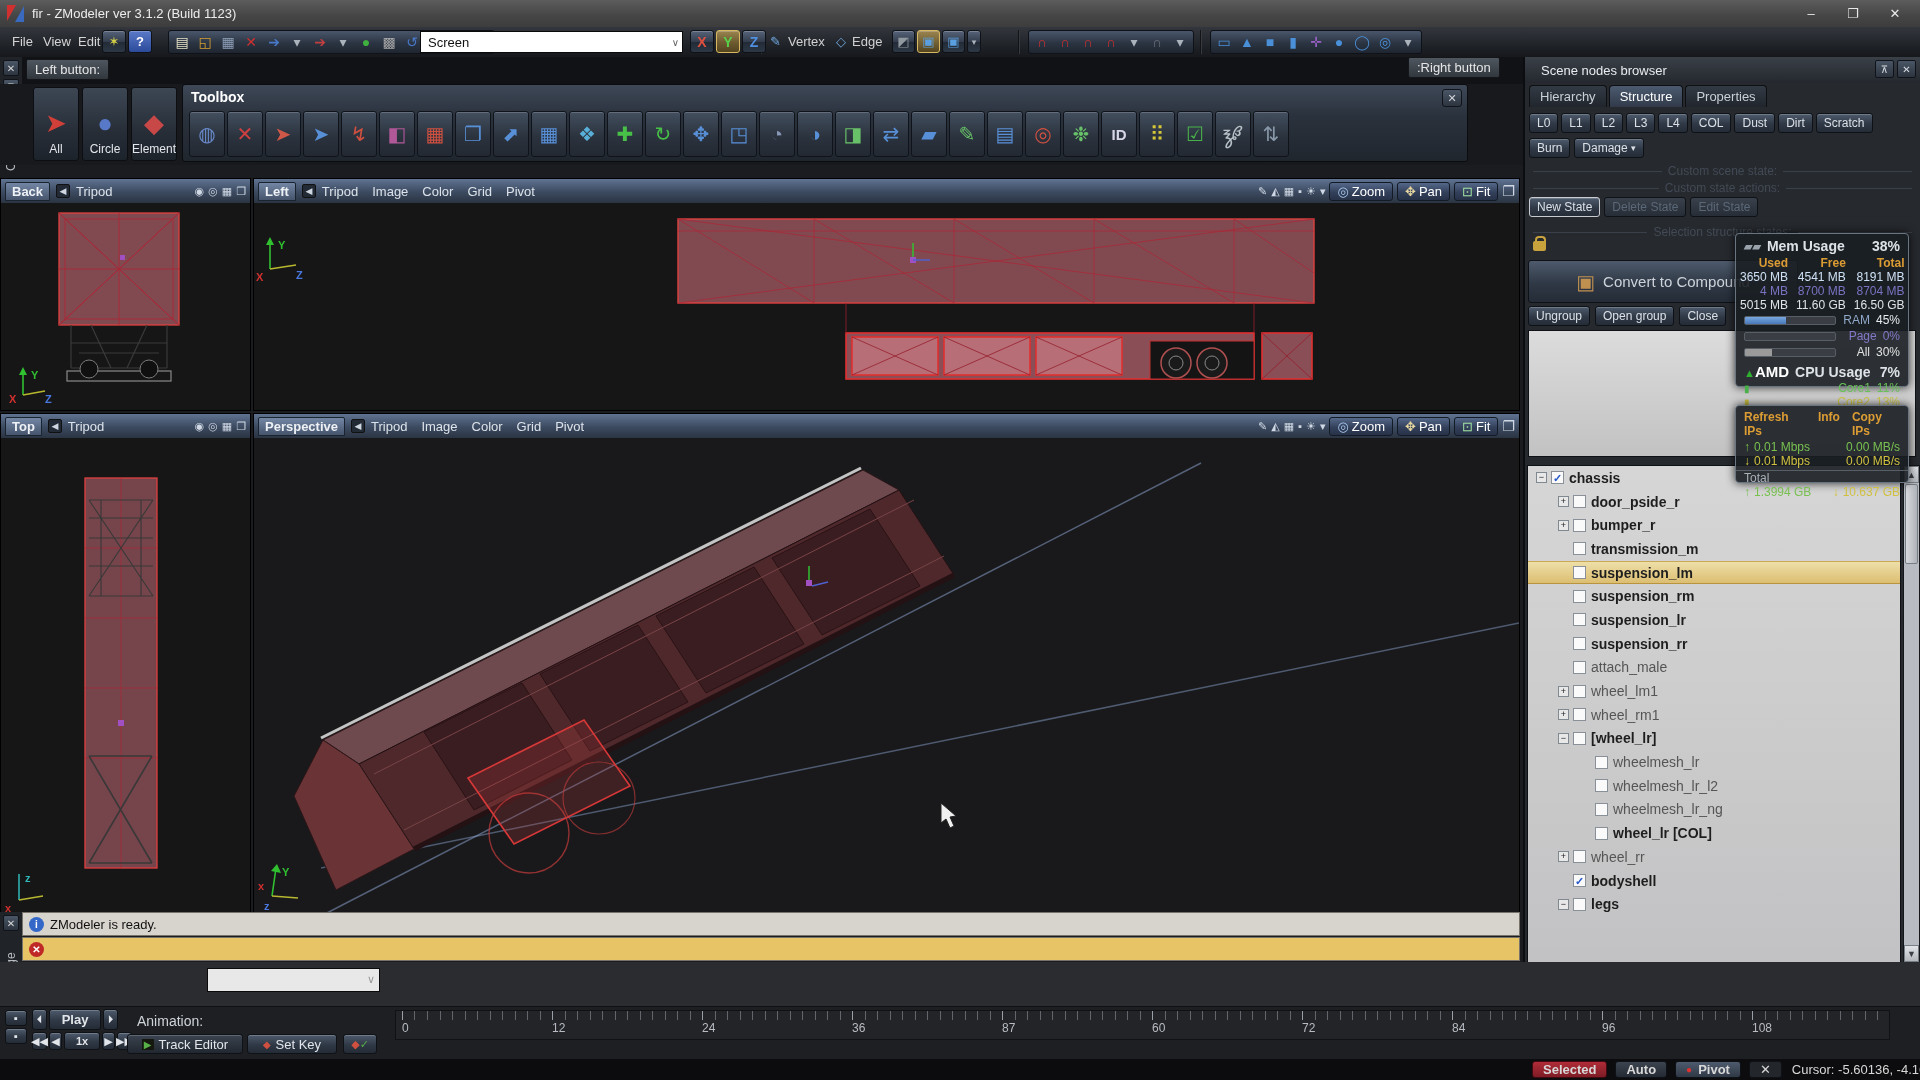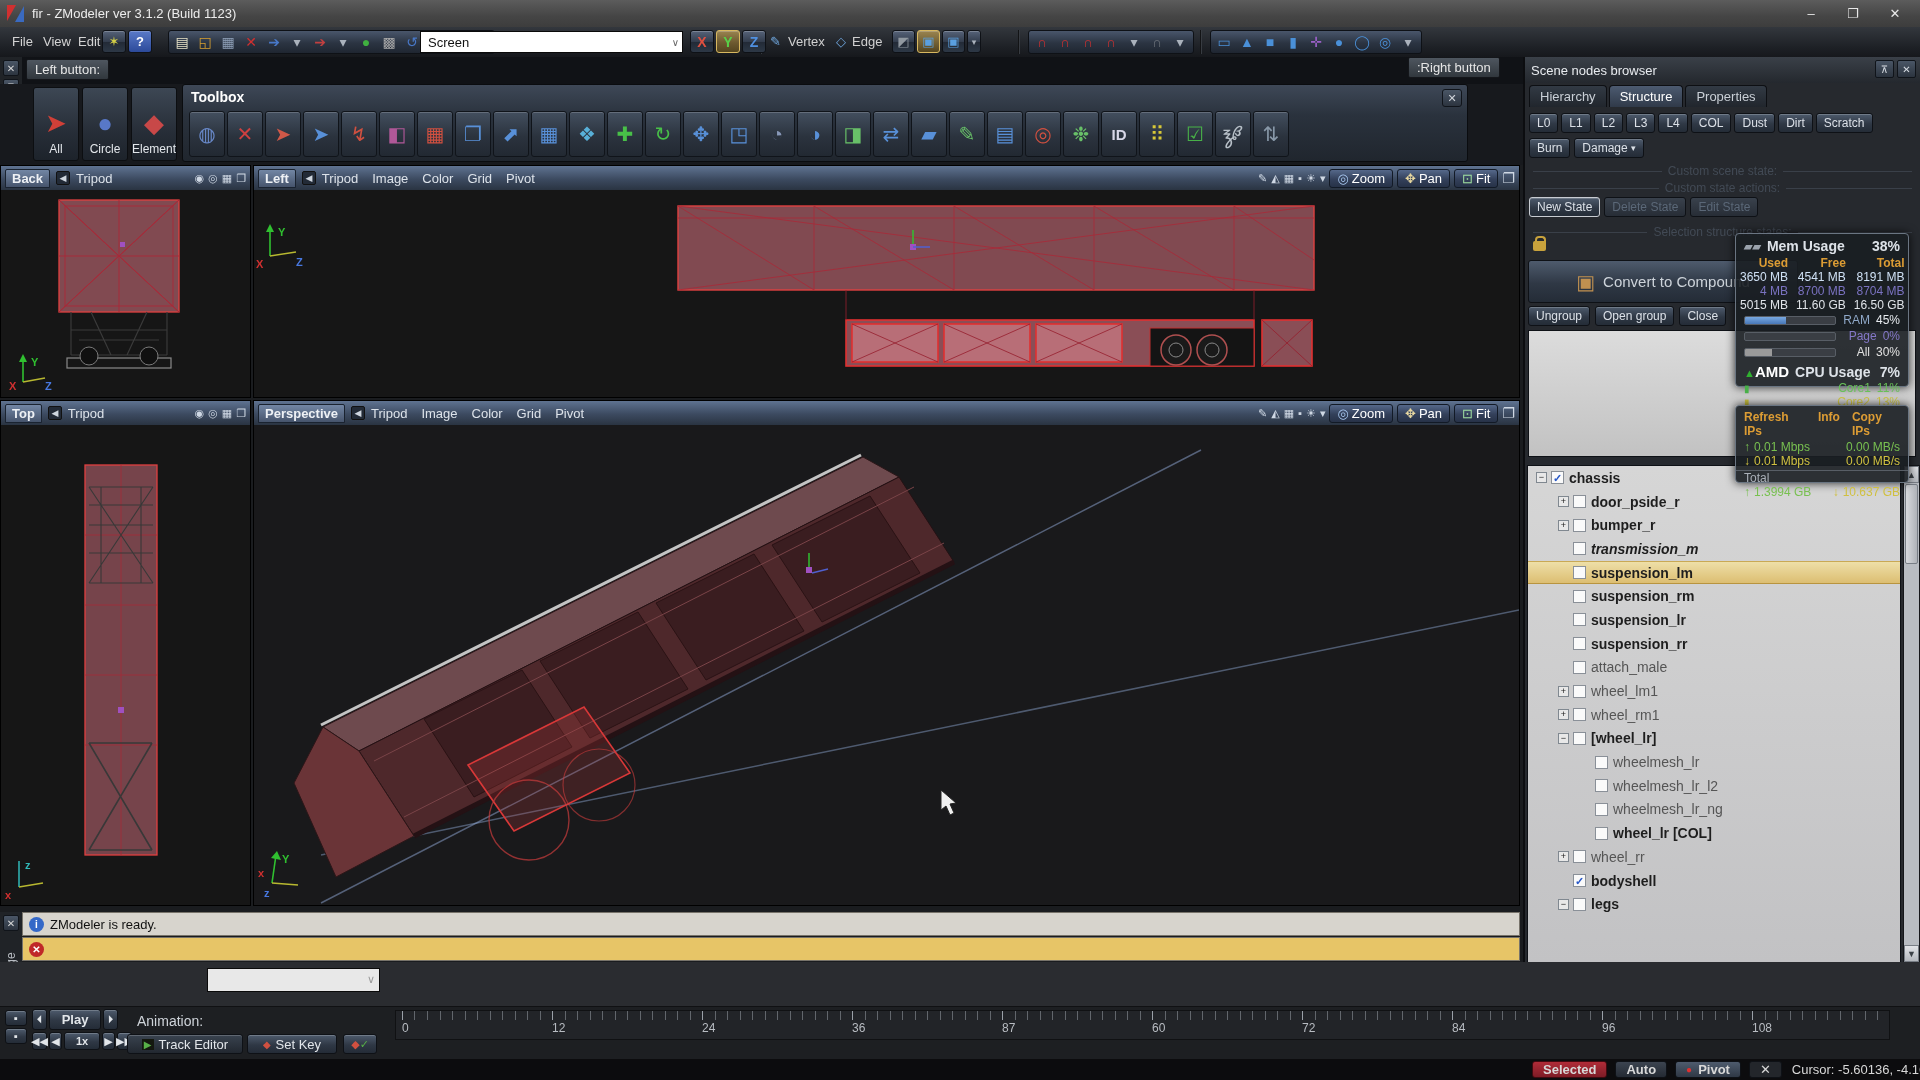--- a/index.html
+++ b/index.html
@@ -67,41 +67,41 @@
     border:1px solid #10141a; border-radius:3px; display:flex; align-items:center; justify-content:center;
     font-size:20px; box-shadow:inset 0 1px 0 rgba(255,255,255,.18); }
 
   
   .strip { position:absolute; left:0; width:22px; background:#202327; color:#c8c8c8; }
   .strip .x, .strip .pin { width:16px; height:16px; margin:3px auto; background:linear-gradient(180deg,#4a5666,#2c343f);
     border:1px solid #10141a; border-radius:2px; font-size:10px; color:#d8d8d8; display:flex; align-items:center; justify-content:center; }
   .vtext { writing-mode:vertical-rl; transform:rotate(180deg); font-size:12px; color:#b8bcc2; margin:6px auto; height:70px; overflow:hidden; }
 
   
-  .vp { position:absolute; border:1px solid #000; }
+  .vp { position:absolute; border:1px solid #000;margin-top:13px; }
   .vp-header { position:absolute; left:0; top:0; right:0; height:24px;
     background:linear-gradient(180deg,#5f7391,#3c4a60 55%,#2a3442); color:#eef1f5; font-size:13px;
     display:flex; align-items:center; gap:6px; padding:0 4px; }
   .vp-name { font-weight:bold; padding:1px 6px; background:linear-gradient(180deg,#7286a4,#46546c);
     border:1px solid #1a2330; border-radius:2px 2px 0 0; }
   .vp-back-arrow { width:14px; height:14px; font-size:9px; background:#222a36; border:1px solid #111;
     display:flex; align-items:center; justify-content:center; color:#cfd6df; border-radius:2px; }
   .vp-menu-word { color:#dde3ea; }
   .vp-right { margin-left:auto; display:flex; align-items:center; gap:4px; }
   .vp-mini { font-size:11px; color:#cfd8e4; }
   .vp-tool { display:flex; align-items:center; gap:3px; padding:1px 7px; font-size:13px; color:#fff;
     background:linear-gradient(180deg,#55688a,#33405a 55%,#273248); border:1px solid #121a26; border-radius:3px; }
   .vp-canvas { position:absolute; left:0; top:24px; right:0; bottom:0; background:#161616; }
 
   
   .panel { position:absolute; left:1523px; top:57px; width:397px; height:945px; background:#26292e;
     border-left:2px solid #0c0d10; }
   .panel-title { position:absolute; left:0; top:0; width:100%; height:26px;
     background:linear-gradient(180deg,#3a4048,#24282e); color:#e8ebef; font-size:13px;
-    display:flex; align-items:center; padding-left:6px; }
+    display:flex; align-items:center; padding-left:16px; }
   .panel-title .tbtn { position:absolute; top:3px; width:19px; height:18px; background:linear-gradient(180deg,#4a5666,#2c343f);
     border:1px solid #10141a; border-radius:2px; color:#d8dde4; font-size:10px; display:flex; align-items:center; justify-content:center; }
   .ptabs { position:absolute; left:4px; top:28px; display:flex; gap:2px; }
   .ptab { padding:3px 10px; font-size:13px; color:#c9cfd6; background:linear-gradient(180deg,#323a44,#21262d);
     border:1px solid #0d0f13; border-bottom:none; border-radius:4px 4px 0 0; }
   .ptab.active { background:linear-gradient(180deg,#4c5a70,#303a49); color:#fff; }
   .sbtn { background:linear-gradient(180deg,#4e5b6d,#2f3845 55%,#242c37); border:1px solid #0e1116;
     border-radius:3px; color:#dbe0e7; font-size:12px; display:inline-flex; align-items:center; justify-content:center;
     box-shadow:inset 0 1px 0 rgba(255,255,255,.2); padding:2px 7px; height:20px; }
   .sbtn.dis { color:#5b6878; box-shadow:none; background:linear-gradient(180deg,#39414c,#272d36); }
@@ -623,21 +623,21 @@
         <div class="trow b" style="padding-left: 30px;">
           <div class="exp">+</div>
           <div class="cb"></div>
           <span class="lbl">door_pside_r</span>
         </div>
         <div class="trow b" style="padding-left: 30px;">
           <div class="exp">+</div>
           <div class="cb"></div>
           <span class="lbl">bumper_r</span>
         </div>
-        <div class="trow b" style="padding-left: 30px; font-style: italic;">
+        <div class="trow b" style="padding-left: 30px;">
           <div class="noexp"></div>
           <div class="cb"></div>
           <span class="lbl">transmission_m</span>
         </div>
         <div class="trow hl b" style="padding-left: 30px;">
           <div class="noexp"></div>
           <div class="cb"></div>
           <span class="lbl">suspension_lm</span>
         </div>
         <div class="trow b" style="padding-left: 30px;">

